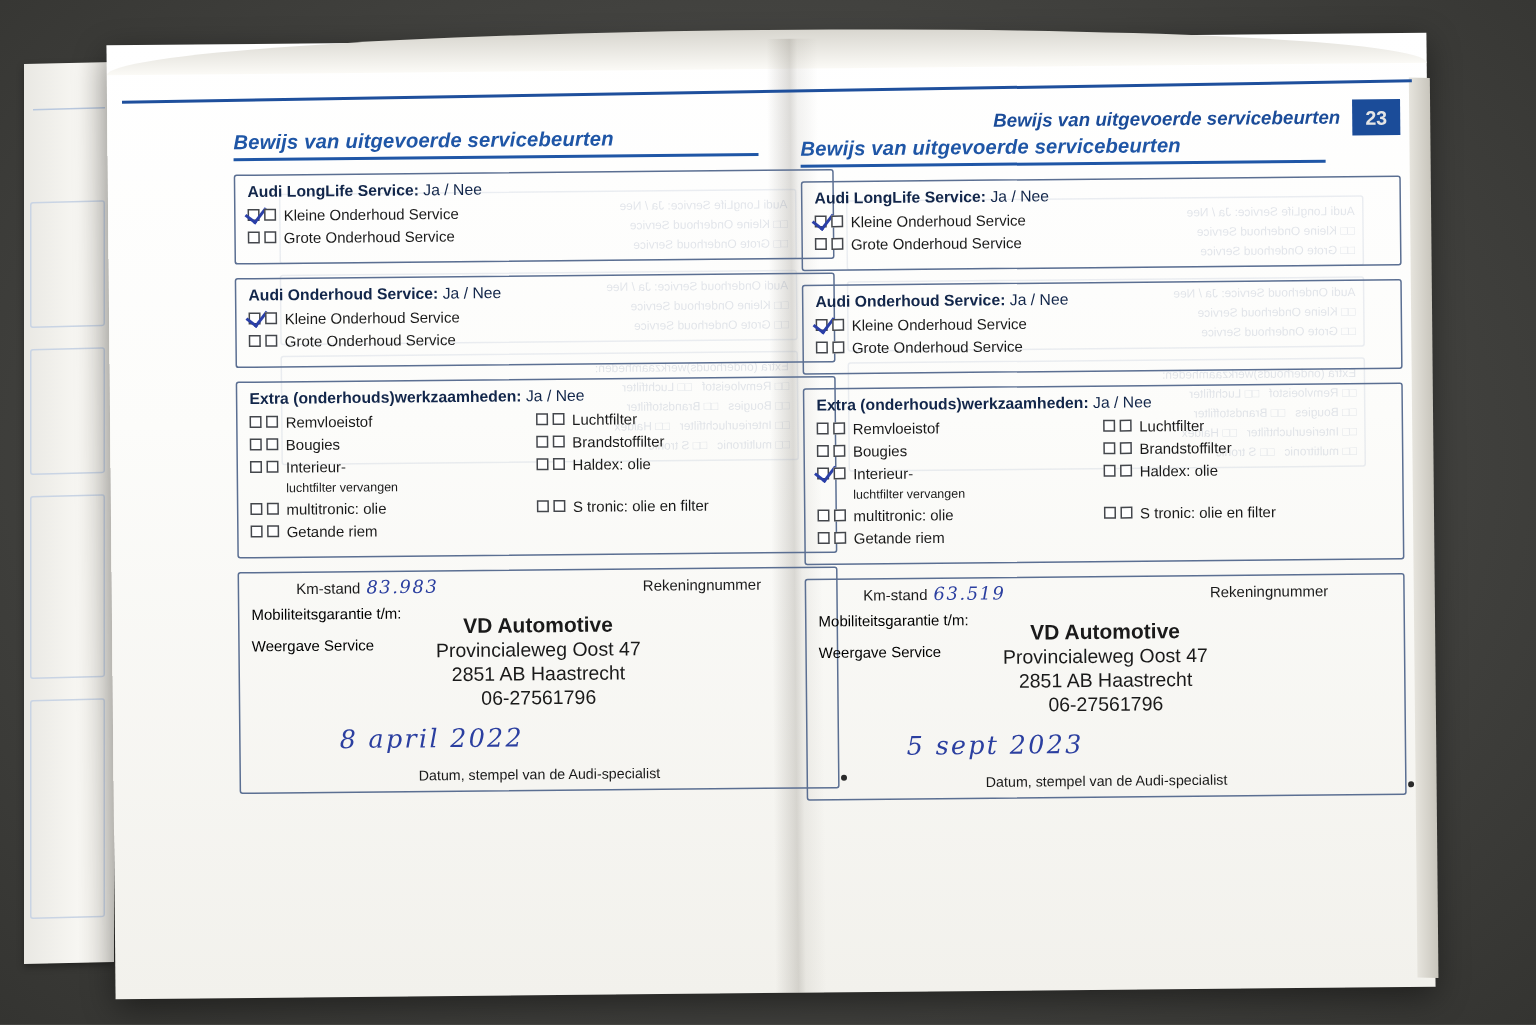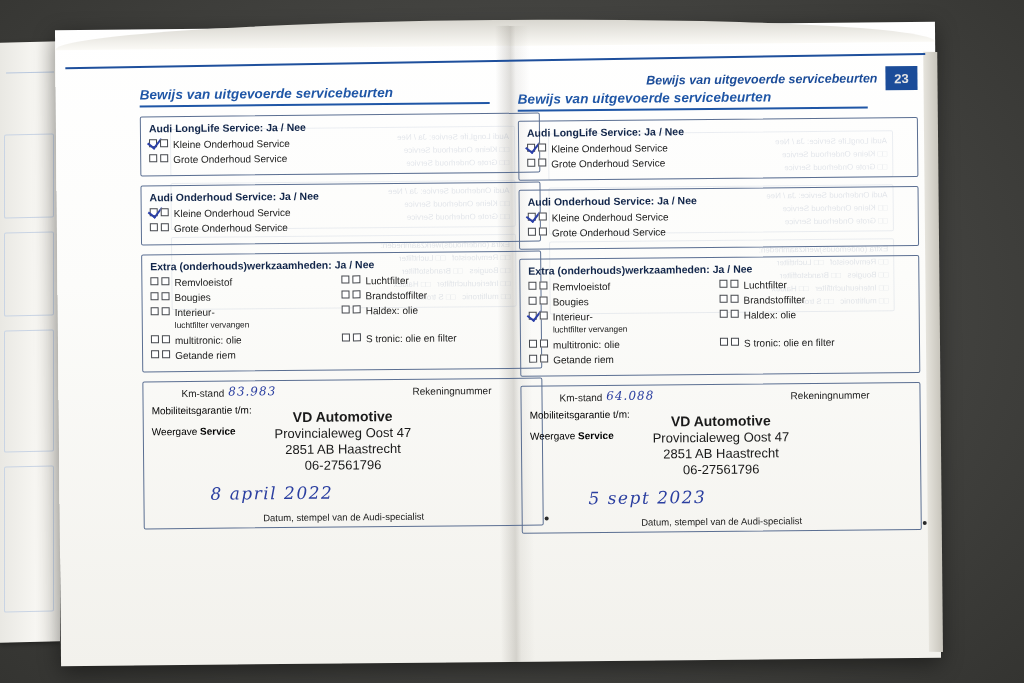--- a/index.html
+++ b/index.html
@@ -13,21 +13,21 @@
   }
   
   #desk {
     position:absolute; inset:0;
     background:
       radial-gradient(ellipse at 50% 45%, #55544f 0%, #434340 55%, #343431 100%);
   }
   
   #booklet {
     position:absolute;
-    left:0px; top:18px;
+    left:16px; top:18px;
     width:945px; height:650px;
   }
   .page-paper {
     position:absolute;
     background:#fbfbf8;
   }
   
   #left-stub {
     left:0px; top:24px; width:60px; height:600px;
     background:linear-gradient(90deg,#e9e8e3 0%, #f7f6f2 60%, #eceae4 100%);
@@ -94,21 +94,21 @@
   .box {
     border:1.1px solid #5b6f92; border-radius:2px;
     padding:5px 8px 7px 8px;
     margin-bottom:9px;
     position:relative;
     background:transparent;
   }
   .box-title {
     font-size:10.5px; color:#12264a; font-weight:bold; margin-bottom:4px;
   }
-  .box-title .light { font-weight:bold; }
+  .box-title .light { font-weight:normal; }
   .row {
     display:flex; align-items:flex-start;
     font-size:10px; color:#1a1a1a; margin:2px 0;
     line-height:13px;
   }
   .row.two { justify-content:flex-start; }
   .col { width:50%; display:flex; align-items:flex-start; }
   .cbs { display:inline-flex; gap:3px; margin-right:5px; padding-top:1px; flex:none;}
   .cb {
     width:8px; height:8px; border:1px solid #44474c; background:#fff; display:inline-block;
@@ -134,21 +134,21 @@
   .km-label { margin-right:4px;margin-left:30px; }
   .handwrite {
     font-family:"DejaVu Serif", serif;
     color:#2b3fa0;
     font-style:italic;
   }
   .km-value { font-size:12px; letter-spacing:1px; position:relative; top:-3px; }
   .rek { margin-left:auto; margin-right:42px; font-size:10px;}
   .info-sub { font-size:10px; margin-top:3px; }
   .info-sub2 { font-size:10px; margin-top:10px;}
-  .info-sub2 b { font-weight:bold; }
+  .info-sub2 b { font-weight:normal; }
   .stamp {
     position:absolute; left:0; right:0; top:28px;
     text-align:center; color:#1a1a1a;
   }
   .stamp .name { font-size:14px; font-weight:bold; }
   .stamp .ln { font-size:13px; margin-top:1px;}
   .sign {
     position:absolute; left:66px; top:102px;
     font-size:17px; letter-spacing:1.5px;
   }
@@ -488,21 +488,21 @@
               <i class="cb"></i>
               <i class="cb"></i>
             </span>
           <span class="lbl">Getande riem</span>
         </div>
       </div>
 
       <div class="infobox">
         <div class="info-top">
           <span class="km-label">Km-stand</span>
-          <span class="handwrite km-value">64.088</span>
+          <span class="handwrite km-value">63.519</span>
           <span class="rek">Rekeningnummer</span>
         </div>
         <div class="info-sub">Mobiliteitsgarantie t/m:</div>
         <div class="info-sub2">
           <span>Weergave</span>
           <b>Service</b>
         </div>
         <div class="stamp">
           <div class="name">VD Automotive</div>
           <div class="ln">Provincialeweg Oost 47</div>

